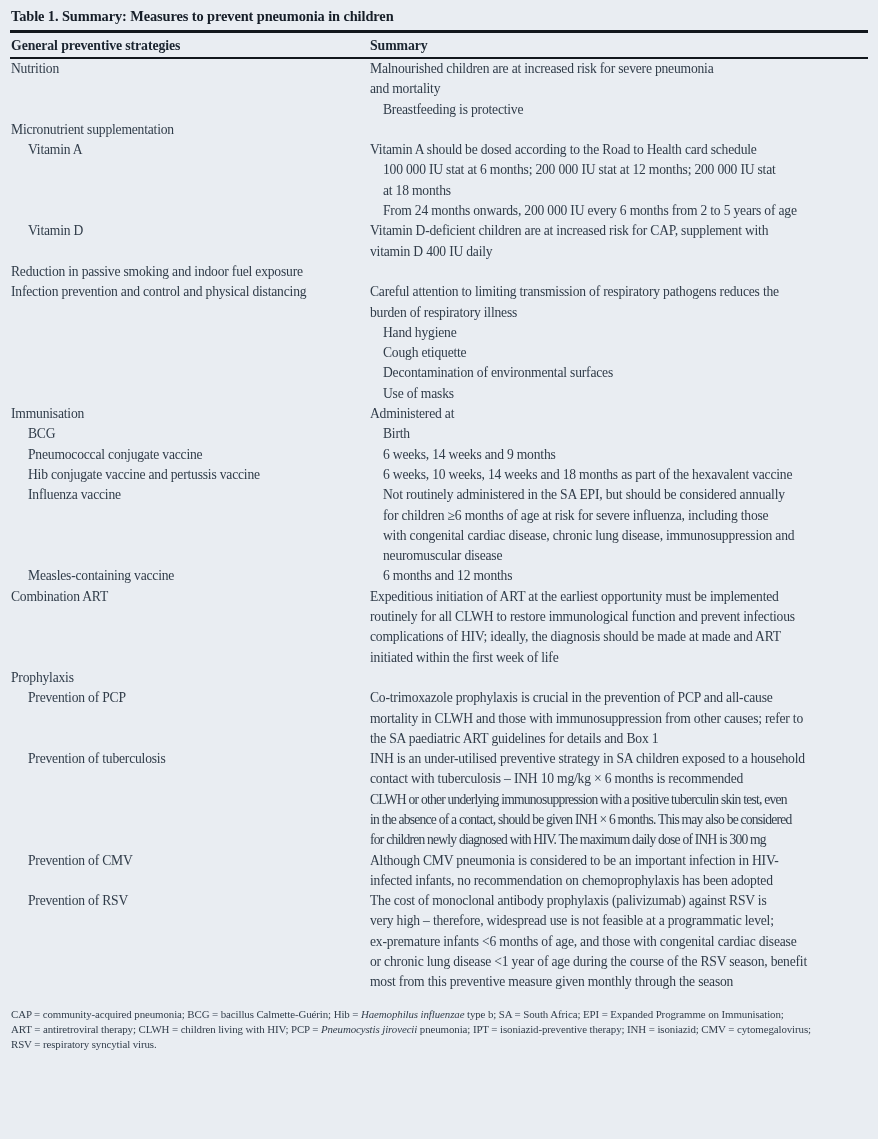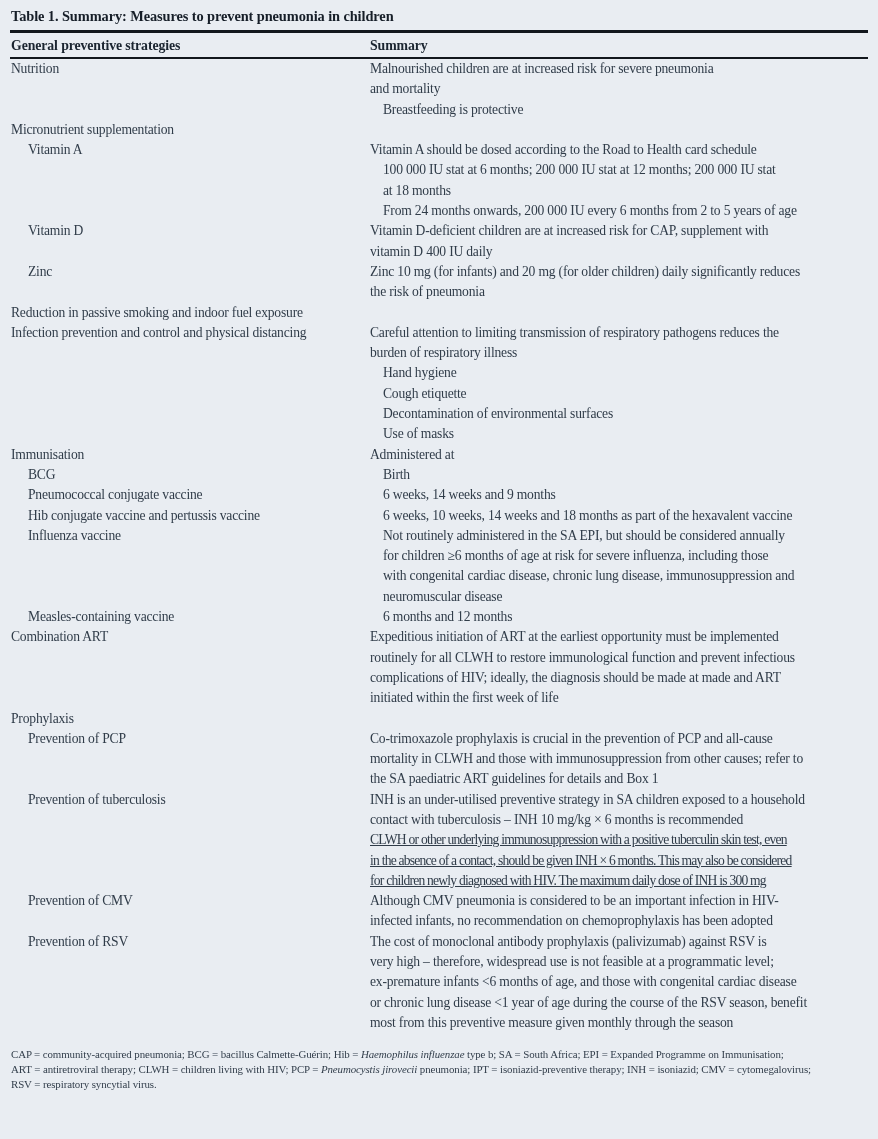--- a/index.html
+++ b/index.html
@@ -41,21 +41,21 @@
   .c2 { flex: 1; min-width: 0; }
 
   .lbl, .line {
     font-size: 13.6px;
     line-height: 20.3px;
     letter-spacing: -0.2px;
     white-space: nowrap;
   }
   .lbl.ind1 { padding-left: 17px; }
   .line.ind { padding-left: 13px; }
-  .line.cond { letter-spacing: -0.78px; text-decoration: underline; }
+  .line.cond { letter-spacing: -0.78px; }
   .row { min-height: 20.3px; }
 
   .rows-pad-top { padding-top: 1px; }
 
   #footnote {
     margin-top: 14px;
     font-size: 10.9px;
     line-height: 15px;
     letter-spacing: -0.1px;
     color: #323e4b;
@@ -105,29 +105,20 @@
         <div class="c1">
           <div class="lbl ind1">Vitamin D</div>
         </div>
         <div class="c2">
           <div class="line">Vitamin D-deficient children are at increased risk for CAP, supplement with</div>
           <div class="line">vitamin D 400 IU daily</div>
         </div>
       </div>
       <div class="row">
         <div class="c1">
-          <div class="lbl ind1">Zinc</div>
-        </div>
-        <div class="c2">
-          <div class="line">Zinc 10 mg (for infants) and 20 mg (for older children) daily significantly reduces</div>
-          <div class="line">the risk of pneumonia</div>
-        </div>
-      </div>
-      <div class="row">
-        <div class="c1">
           <div class="lbl">Reduction in passive smoking and indoor fuel exposure</div>
         </div>
       </div>
       <div class="row">
         <div class="c1">
           <div class="lbl">Infection prevention and control and physical distancing</div>
         </div>
         <div class="c2">
           <div class="line">Careful attention to limiting transmission of respiratory pathogens reduces the</div>
           <div class="line">burden of respiratory illness</div>

